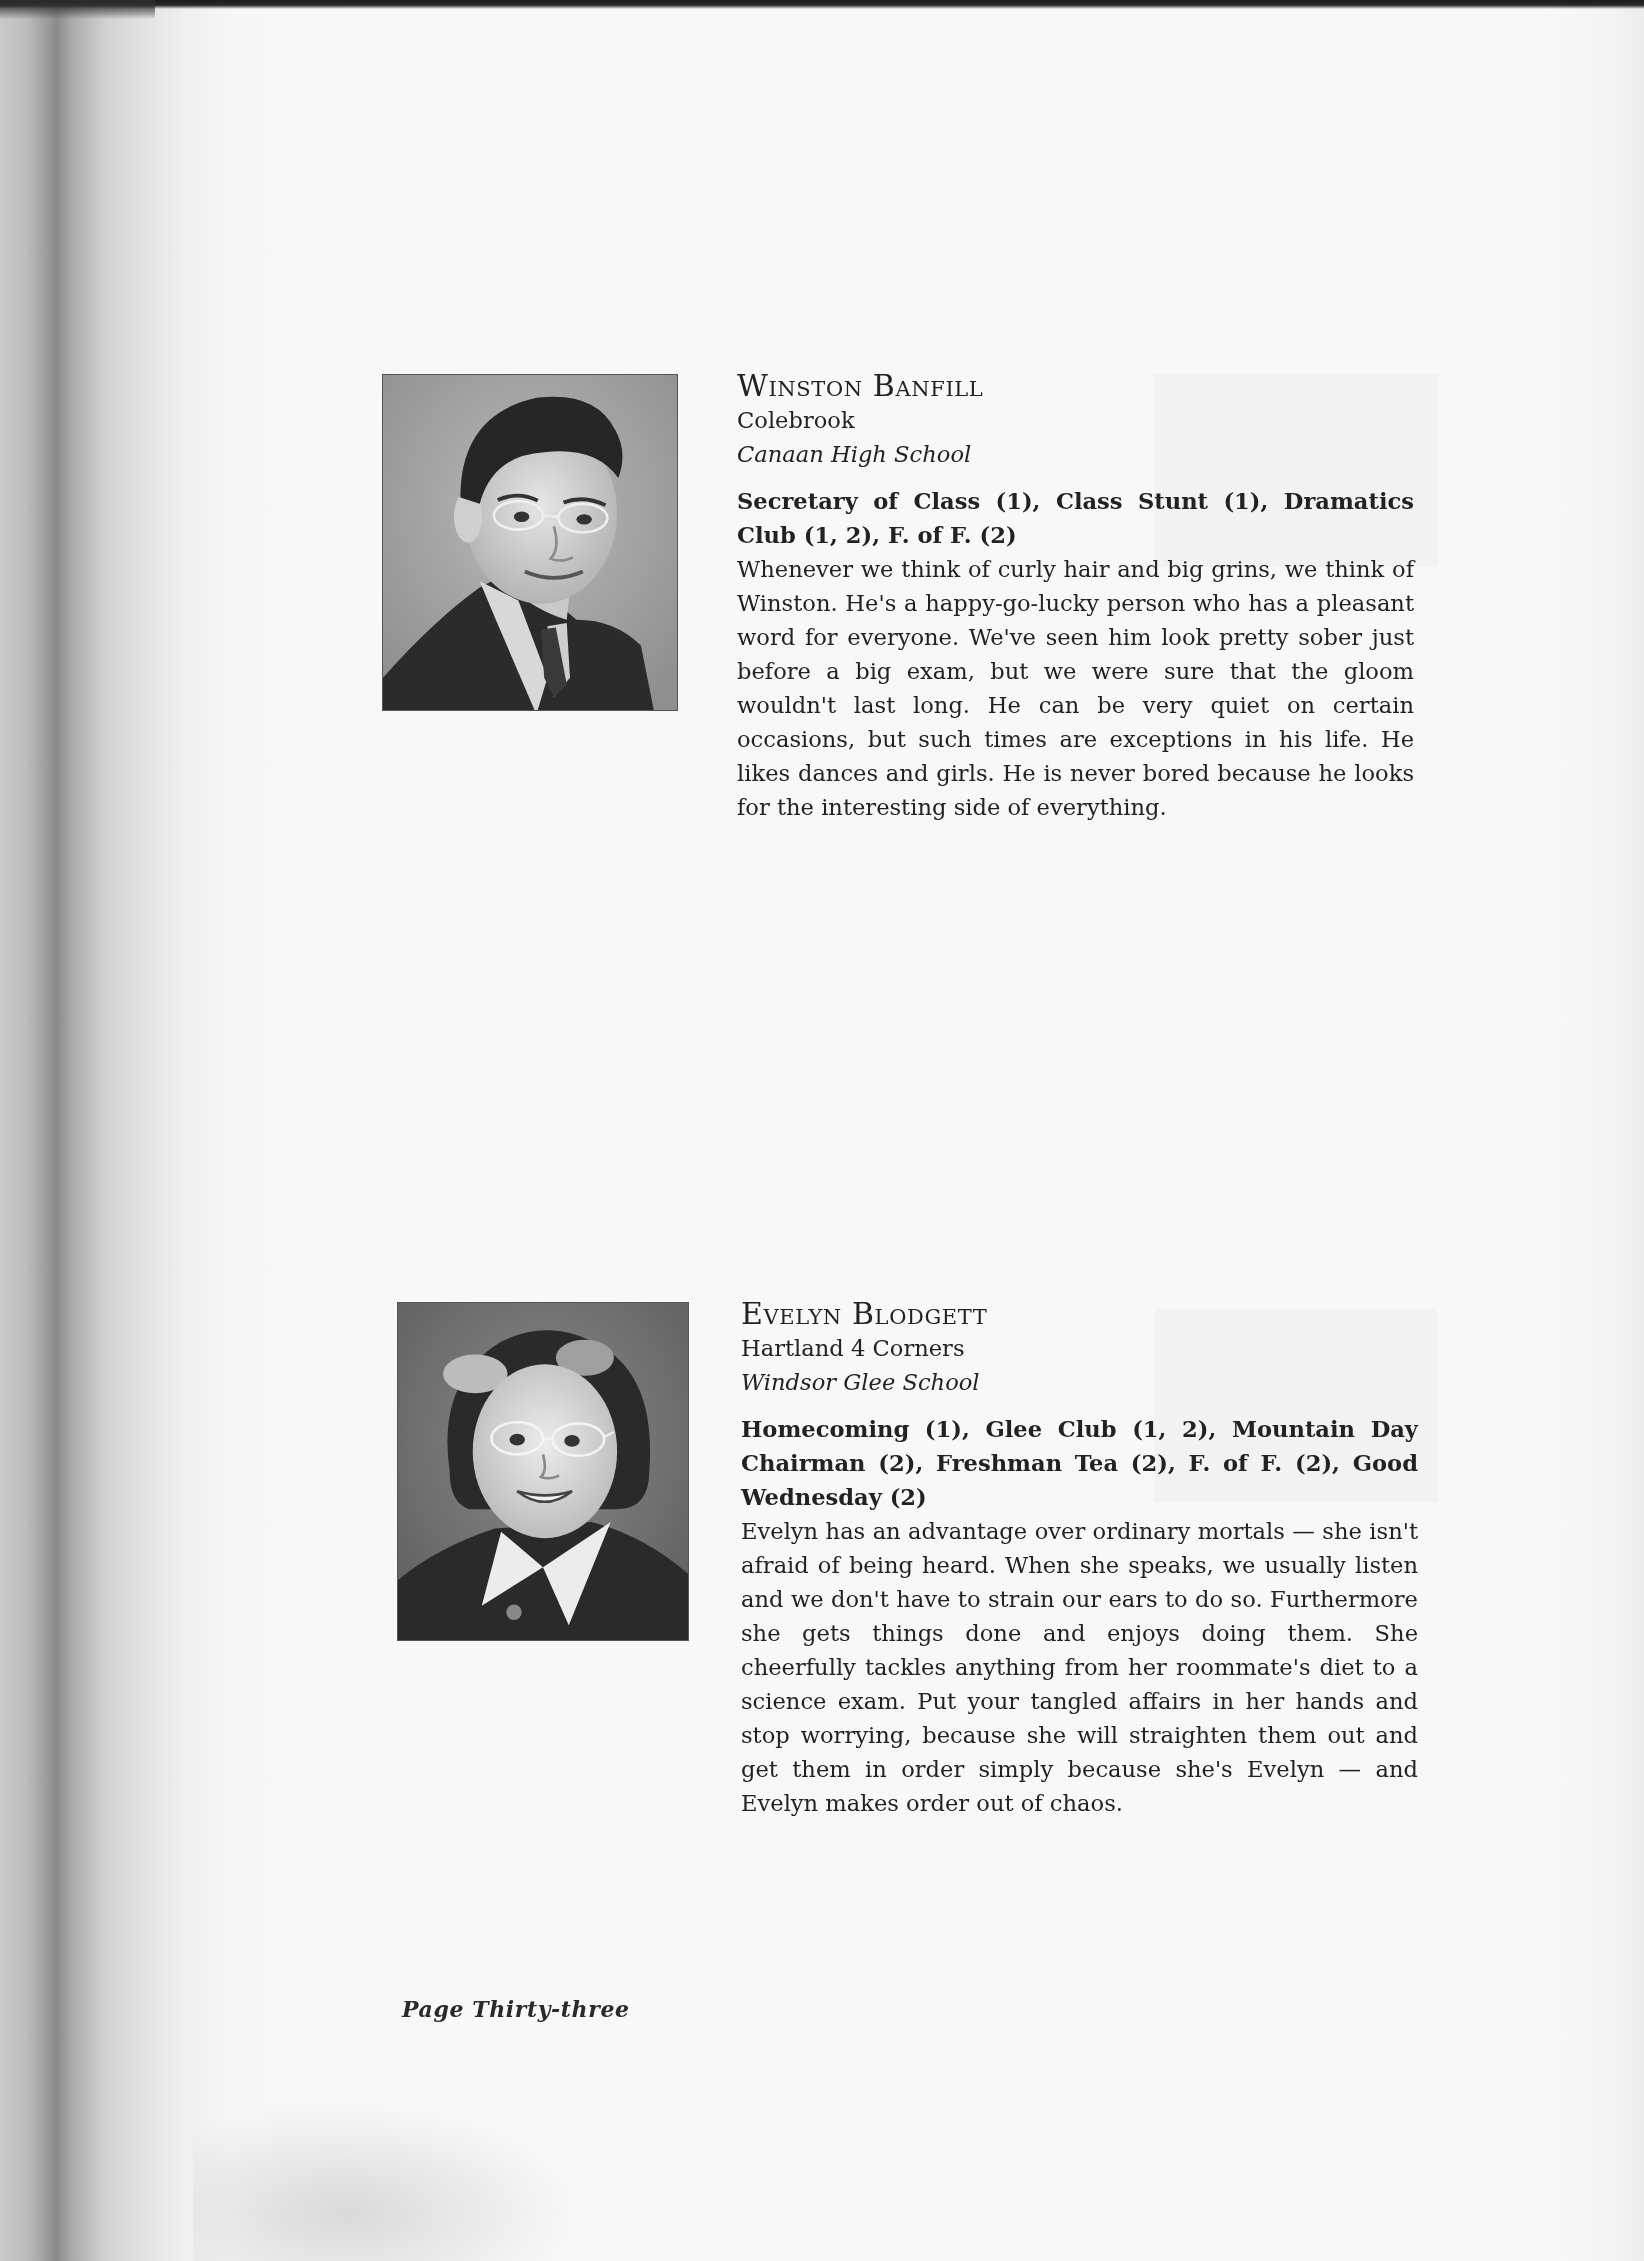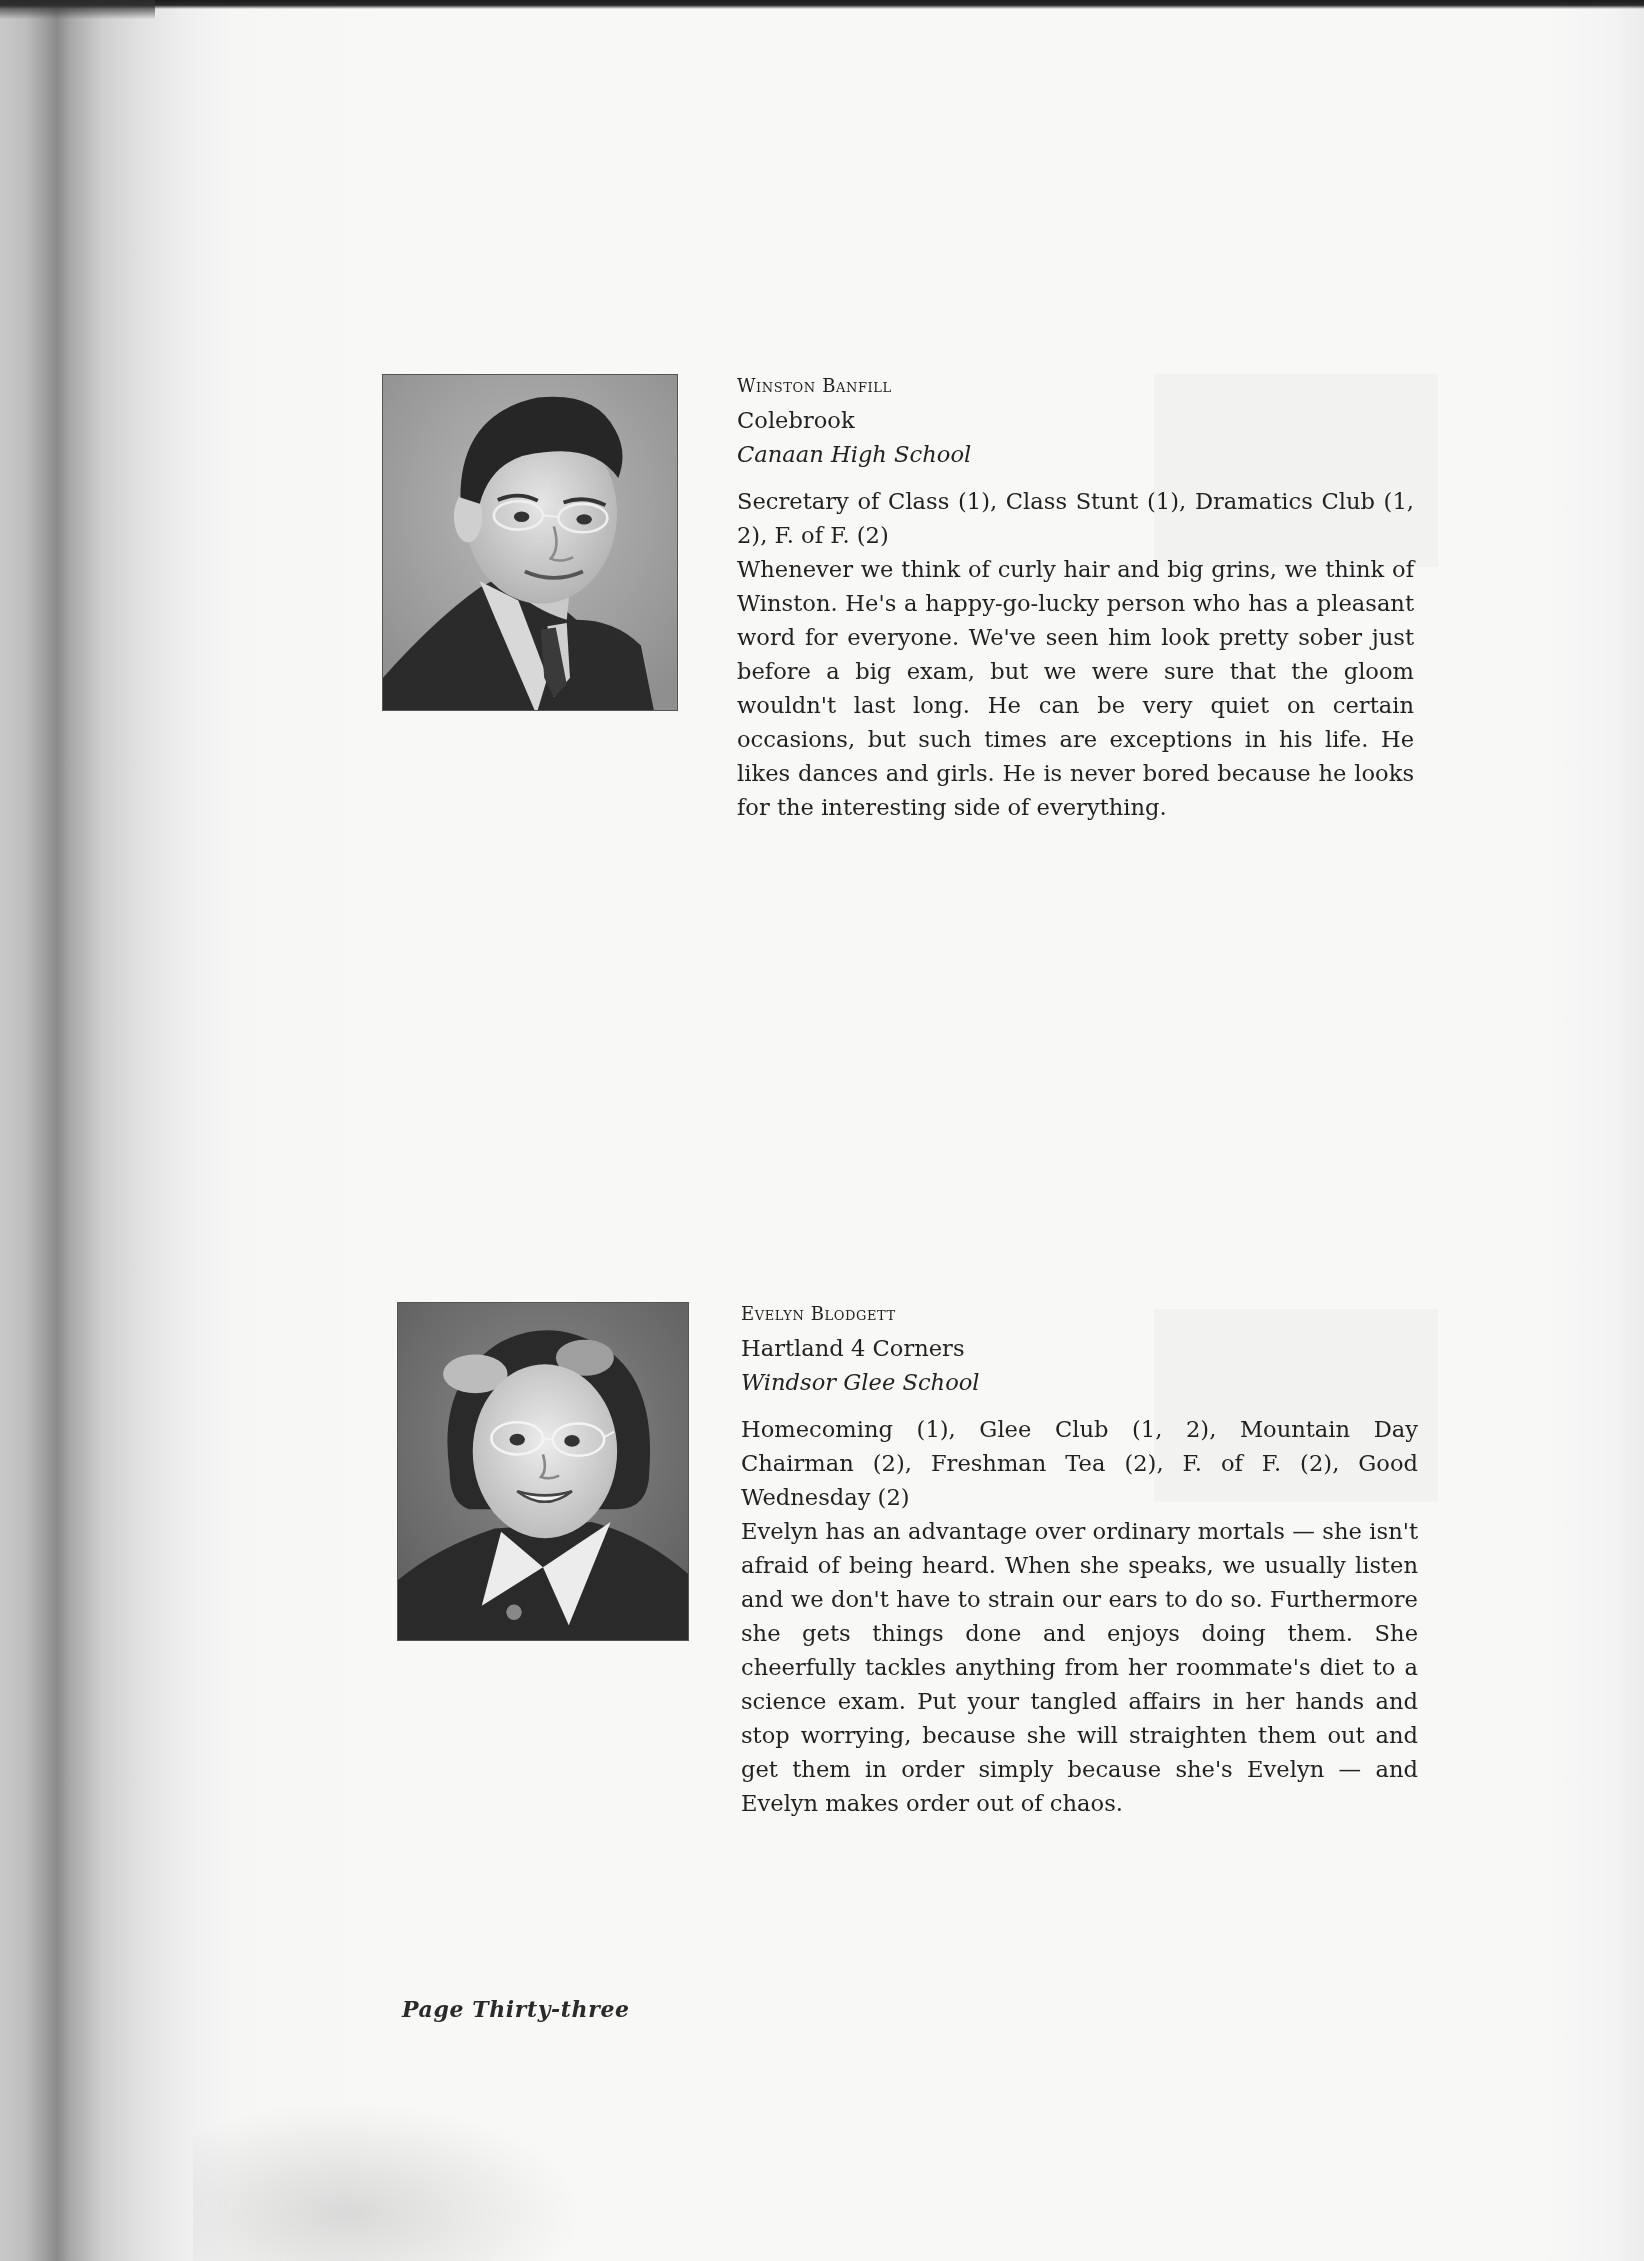--- a/index.html
+++ b/index.html
@@ -71,29 +71,30 @@
       font-size: 22.6px;
       line-height: 34px;
       color: #222;
     }
     .entry-1 { left: 737px; top: 369px; }
     .entry-2 { left: 741px; top: 1297px; }
 
     .name {
       font-variant: small-caps;
       letter-spacing: 0.6px;
-      font-size: 18px;
+      font-size: 30px;
       line-height: 34px;
     }
     .hometown { line-height: 34px; }
     .school { font-style: italic; line-height: 34px; }
     .activities {
       margin-top: 13px;
       text-align: justify;
       text-align-last: left;
+      font-weight: bold;
     }
     .bio {
       text-align: justify;
       text-align-last: left;
     }
 
     .footer {
       position: absolute;
       left: 402px;
       top: 1996px;

